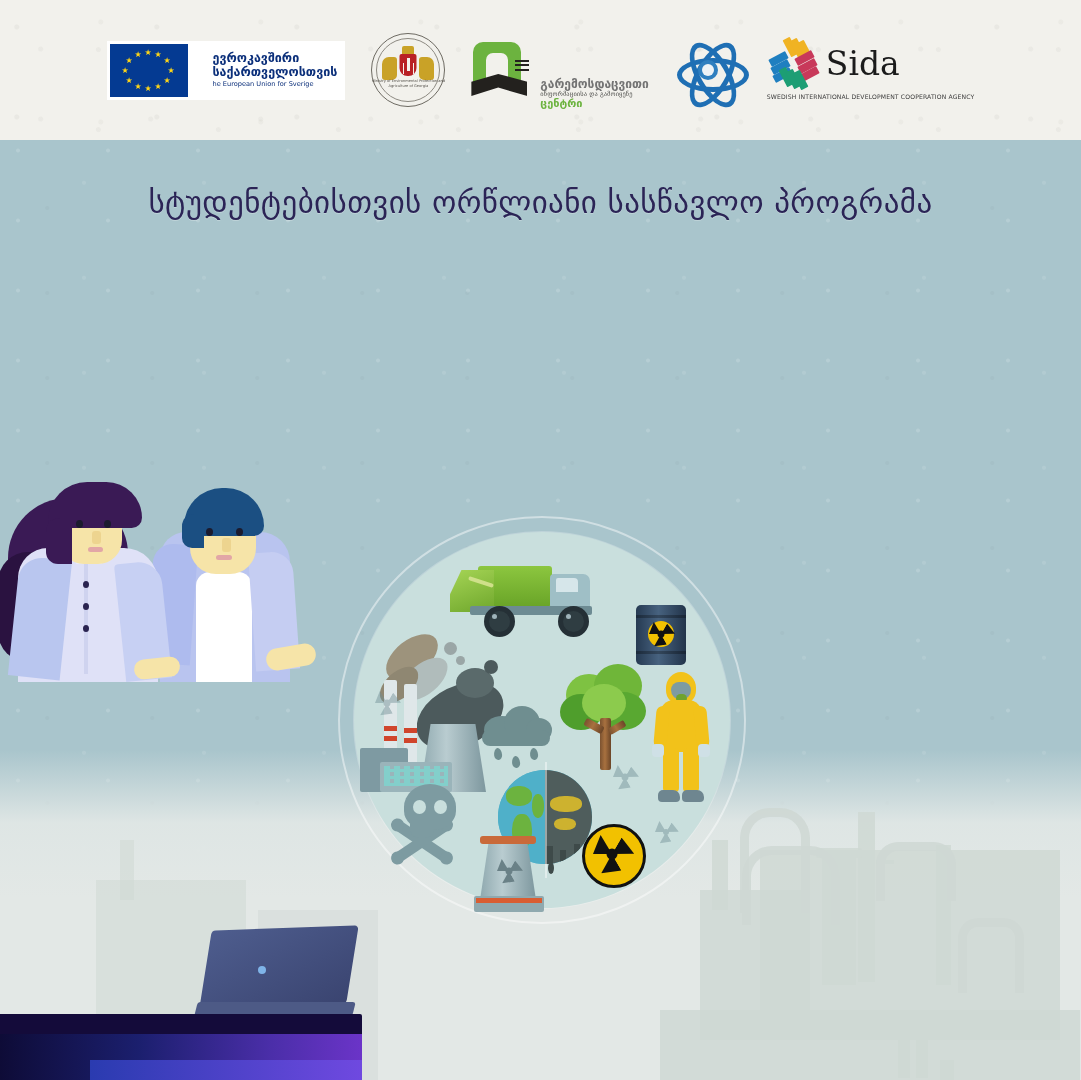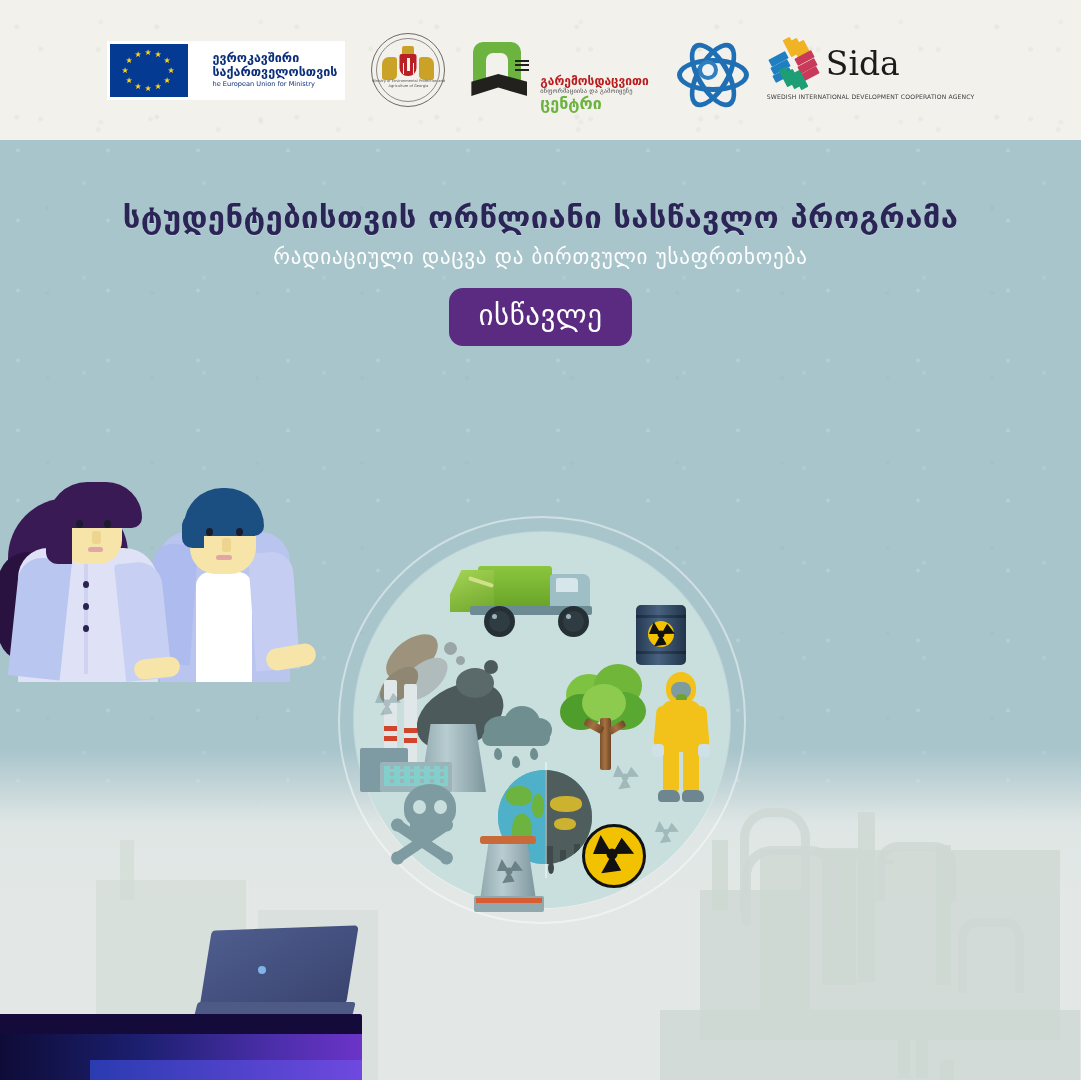--- a/index.html
+++ b/index.html
@@ -57,23 +57,23 @@
 
   
   .eiec{display:flex;align-items:center;}
   .eiec-mark{width:62px;height:56px;position:relative;flex:none;}
   .eiec-sq{position:absolute;left:2px;top:0;width:48px;height:40px;background:#6cb33f;
     border-radius:10px 10px 0 0;}
   .eiec-sq:after{content:"";position:absolute;left:13px;top:11px;width:22px;height:29px;background:#f2f1ec;border-radius:7px 7px 0 0;}
   .eiec-book{position:absolute;left:0;bottom:2px;width:56px;height:22px;background:#23211e;
     clip-path:polygon(0 35%,48% 0,100% 35%,100% 100%,48% 62%,0 100%);}
   .eiec-text{margin-left:7px;line-height:1.12;}
-  .eiec-1{font-size:12px;color:#b91c1c;font-weight:600;white-space:nowrap;margin-top:48px;}
+  .eiec-1{font-size:12px;color:#737373;font-weight:600;white-space:nowrap;margin-top:48px;}
   .eiec-2{font-size:6.4px;color:#4b4b48;white-space:nowrap;letter-spacing:.1px;}
-  .eiec-3{font-size:16px;color:#6cb33f;font-weight:600;white-space:nowrap;}
+  .eiec-3{font-size:11px;color:#6cb33f;font-weight:600;white-space:nowrap;}
   .eiec-bars{position:absolute;left:44px;top:18px;width:14px;height:12px;}
   .eiec-bars i{display:block;height:2px;background:#23211e;margin-bottom:2.5px;}
 
   
   .atom{width:66px;height:66px;position:relative;}
   .atom-e{position:absolute;left:50%;top:50%;width:62px;height:24px;margin:-12px 0 0 -31px;
      border:5px solid #1f6fb4;border-radius:50%;}
   .atom-e.a{transform:rotate(0deg);} .atom-e.b{transform:rotate(60deg);} .atom-e.c{transform:rotate(120deg);}
   .atom-n{position:absolute;left:50%;top:50%;width:20px;height:20px;margin:-10px 0 0 -10px;
      border-radius:50%;background:#2f7fbf;}
@@ -114,22 +114,22 @@
     position:absolute;left:0;bottom:0;width:1081px;height:330px;
     background:linear-gradient(180deg, rgba(226,232,230,0) 0%, rgba(226,232,230,.93) 22%, #e3e8e6 45%, #e3e8e6 100%);
   }
 
   
   .silo{position:absolute;background:#cfd8d4;opacity:.85;}
   .silo-out{position:absolute;border:9px solid #cfd8d4;opacity:.85;background:transparent;}
 
   
   .title{
-    position:absolute;left:0;top:59px;width:1081px;text-align:center;
-    color:#2b2456;font-size:31px;letter-spacing:.4px;font-weight:700;
+    position:absolute;left:0;top:44px;width:1081px;text-align:center;
+    color:#2b2456;font-size:31px;letter-spacing:.4px;font-weight:400;
     text-shadow:0 1px 0 rgba(255,255,255,.25);
   }
   .subtitle{
     position:absolute;left:0;top:105px;width:1081px;text-align:center;
     color:#ffffff;font-size:21px;letter-spacing:.8px;font-weight:400;
   }
   .badges{position:absolute;left:0;top:148px;width:1081px;display:flex;flex-direction:column;align-items:center;gap:12px;}
   .badge{
     background:#5a2b80;color:#fff;border-radius:14px;
     font-size:30px;line-height:1;padding:14px 26px 17px;
@@ -251,21 +251,21 @@
           <span class="eu-star" style="left:35px;top:41px;">★</span>
           <span class="eu-star" style="left:25px;top:39px;">★</span>
           <span class="eu-star" style="left:16px;top:33px;">★</span>
           <span class="eu-star" style="left:12px;top:23px;">★</span>
           <span class="eu-star" style="left:16px;top:13px;">★</span>
           <span class="eu-star" style="left:25px;top:7px;">★</span>
         </div>
         <div class="eu-text">
           <div class="eu-ka">ევროკავშირი</div>
           <div class="eu-ka">საქართველოსთვის</div>
-          <div class="eu-en">he European Union for Ministry</div>
+          <div class="eu-en">he European Union for Sverige</div>
         </div>
       </div>
     </div>
 
     <div class="logo">
       <div class="seal">
         <div class="seal-ring"></div>
         <div class="seal-ring2"></div>
         <div class="seal-lion l"></div>
         <div class="seal-lion r"></div>
@@ -345,24 +345,22 @@
       <div class="silo" style="left:898px;top:888px;width:12px;height:50px;"></div>
       <div class="silo" style="left:916px;top:890px;width:12px;height:48px;"></div>
       <div class="silo-out" style="left:958px;top:778px;width:48px;height:66px;border-radius:20px 20px 0 0;border-bottom:none;"></div>
       <div class="silo" style="left:660px;top:870px;width:420px;height:70px;"></div>
       <div class="silo" style="left:96px;top:740px;width:150px;height:200px;opacity:.55;"></div>
       <div class="silo" style="left:120px;top:700px;width:14px;height:60px;opacity:.55;"></div>
       <div class="silo" style="left:258px;top:770px;width:120px;height:170px;opacity:.45;"></div>
     </div>
 
     <div class="title">სტუდენტებისთვის  ორწლიანი  სასწავლო  პროგრამა</div>
-    <div class="subtitle">რადიაციული დაცვა და  ბირთვული უსაფრთხოება</div>
 
     <div class="badges">
-      <div class="badge b2">ისწავლე</div>
     </div>
 
     <div class="circle">
 
       <div class="ic" style="left:96px;top:20px;width:160px;height:80px;">
         <div class="truck-body"></div>
         <div class="truck-hop"></div>
         <div class="truck-cab"></div>
         <div class="truck-win"></div>
         <div class="truck-base"></div>

